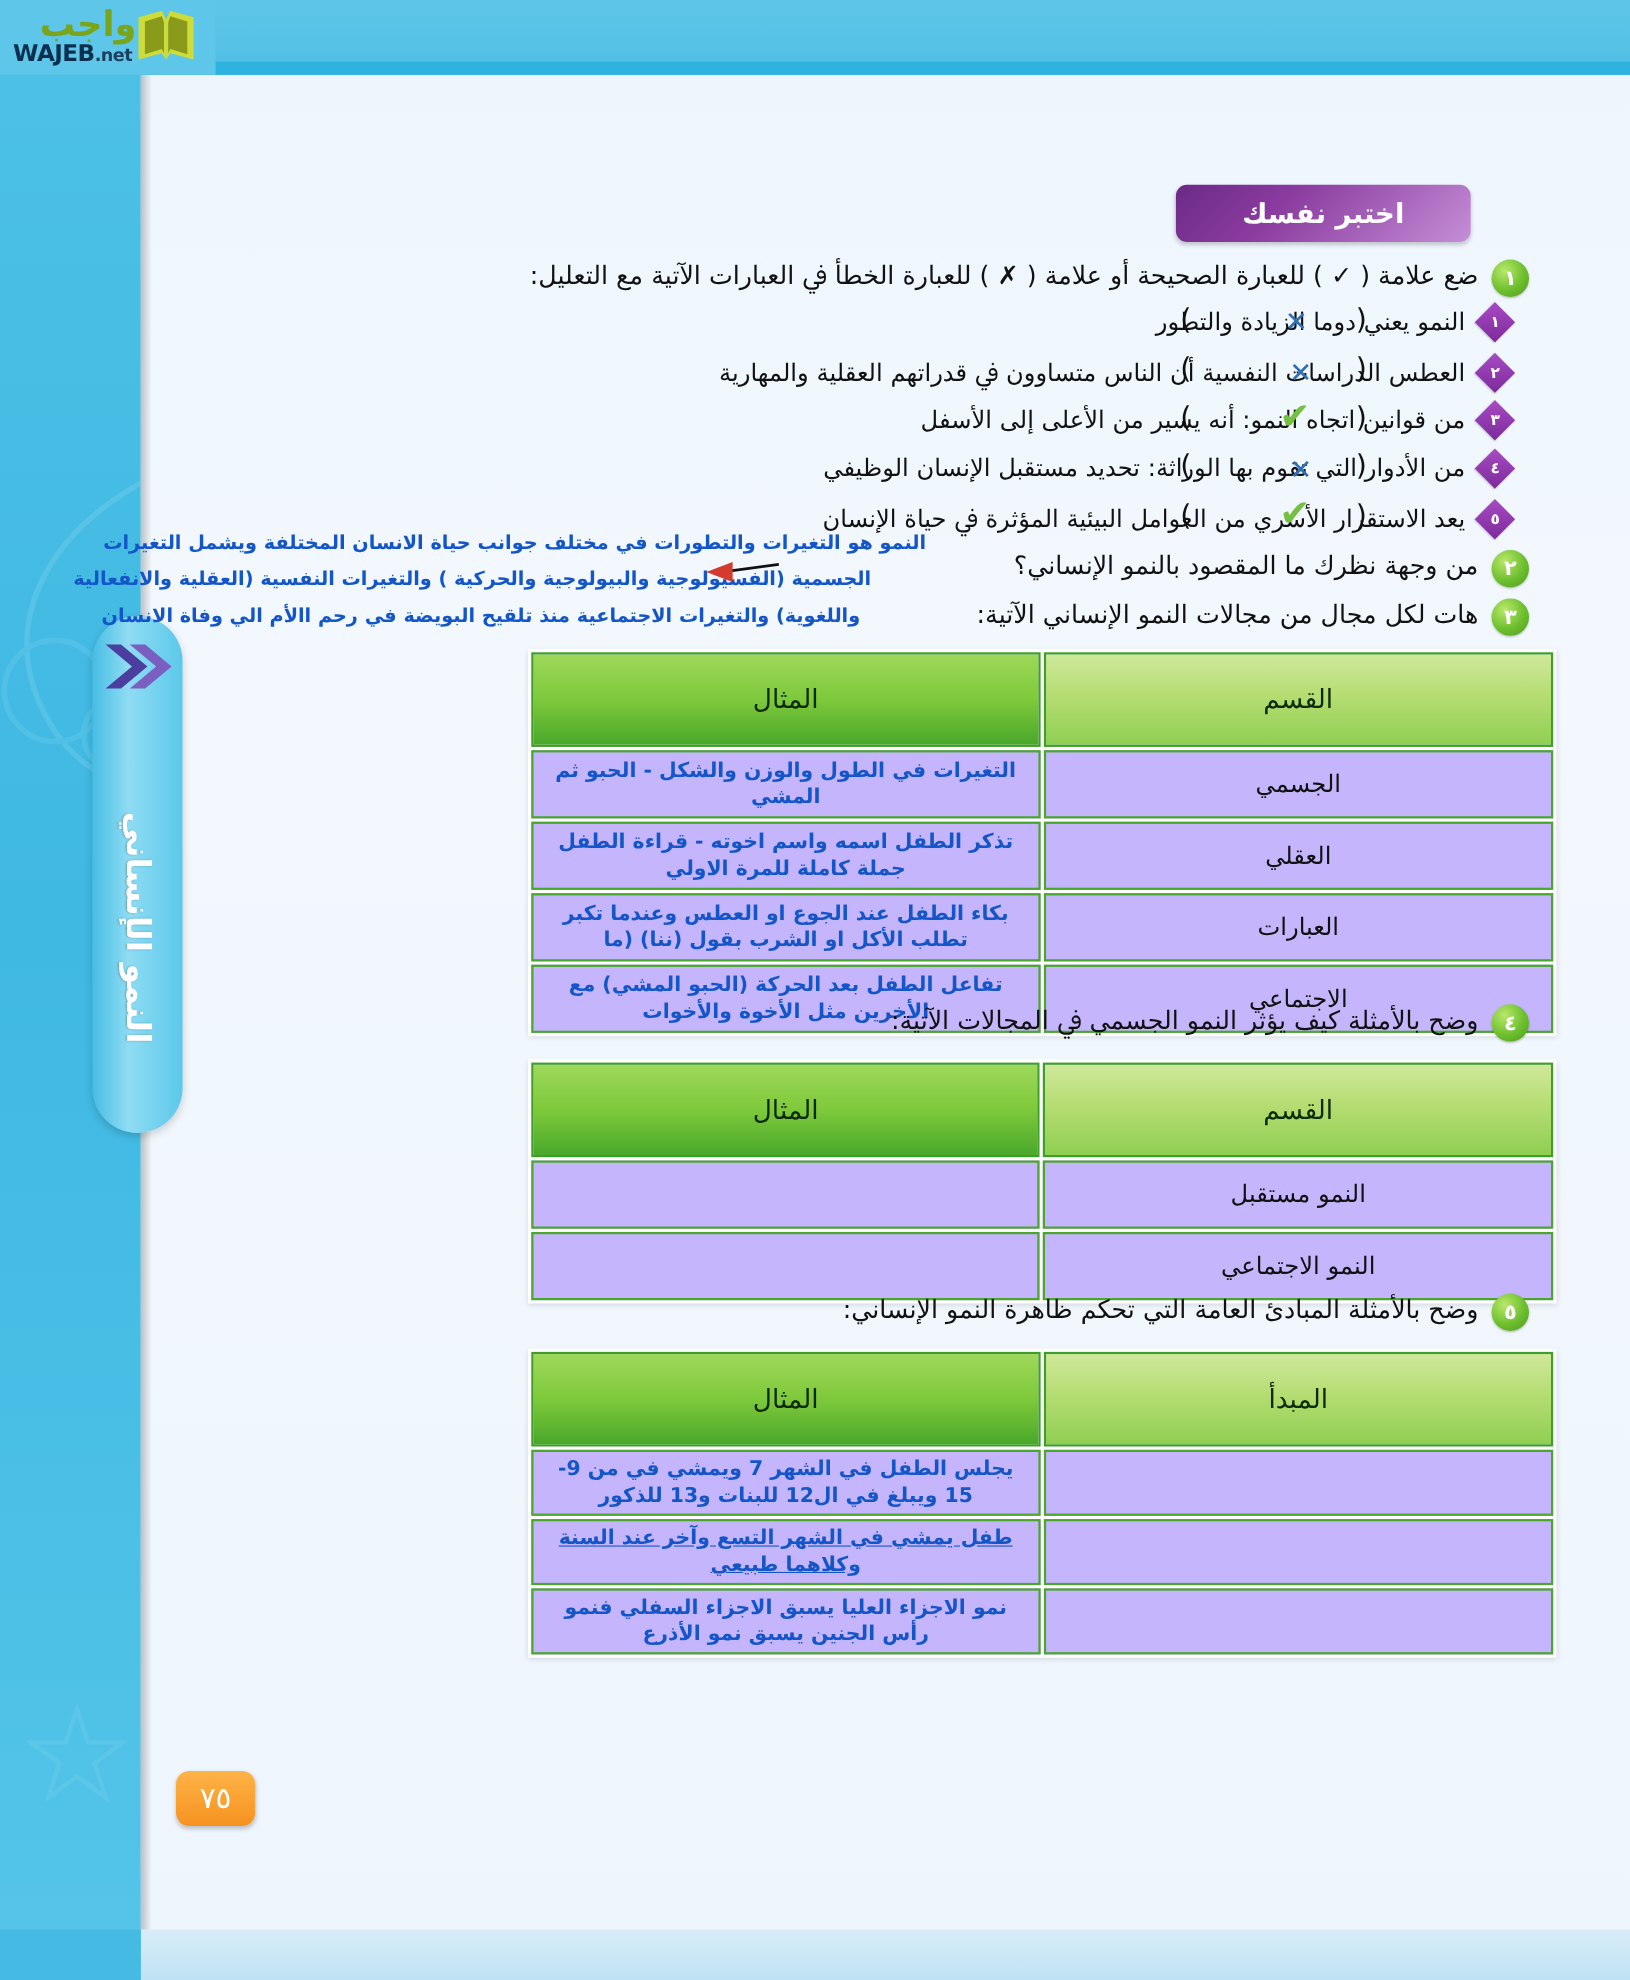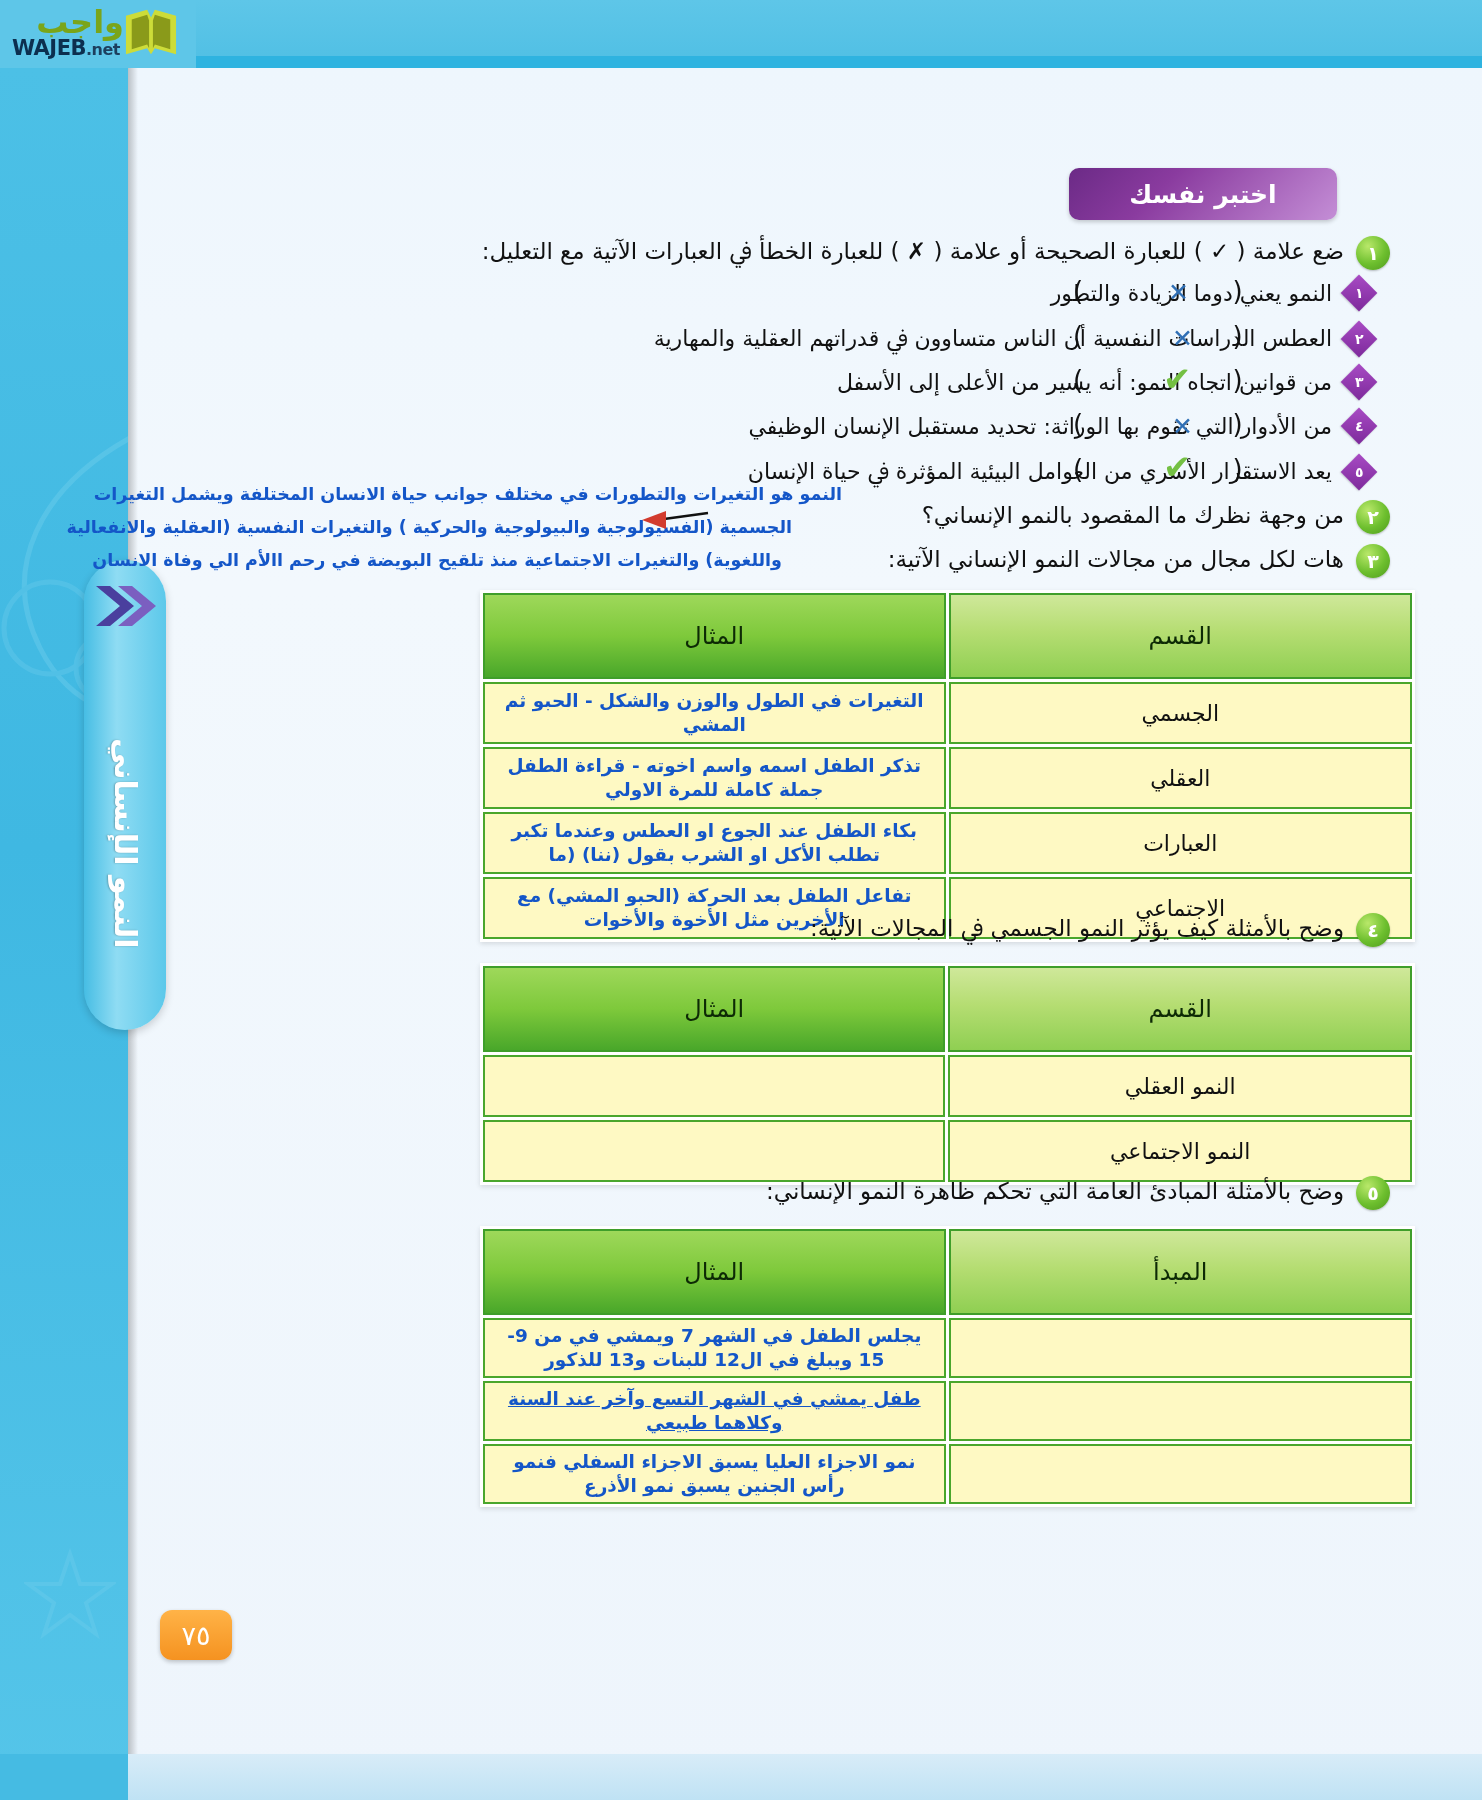--- a/index.html
+++ b/index.html
@@ -307,21 +307,21 @@
     font-size: 24px;
     font-weight: normal;
     text-align: center;
     height: 86px;
     border: 2px solid #3f9e2a;
   }
   .th-cell.light {
     background: linear-gradient(180deg,#cfe89a 0%, #b5dd72 45%, #8fcf52 100%);
   }
   .td-cell {
-    background: #fef9c3;
+    background: #c4b5fd;
     border: 2px solid #4aa62c;
     height: 62px;
     text-align: center;
     font-size: 22px;
     color: #111;
     padding: 4px 10px;
     vertical-align: middle;
   }
   .td-ans {
     color: #1456c8;
@@ -494,21 +494,21 @@
   </div>
 
   <div class="tbl outer" style="top:895px; right:67px; width:935px;">
     <table class="tbl-inner">
       <tbody>
           <tr>
         <th class="th-cell light" style="width:465px;">القسم</th>
         <th class="th-cell" style="width:464px;">المثال</th>
       </tr>
       <tr>
-        <td class="td-cell">النمو العقلي</td>
+        <td class="td-cell">النمو مستقبل</td>
         <td class="td-cell td-ans"></td>
       </tr>
       <tr>
         <td class="td-cell">النمو الاجتماعي</td>
         <td class="td-cell td-ans"></td>
       </tr>
     </tbody>
       </table>
   </div>
 

